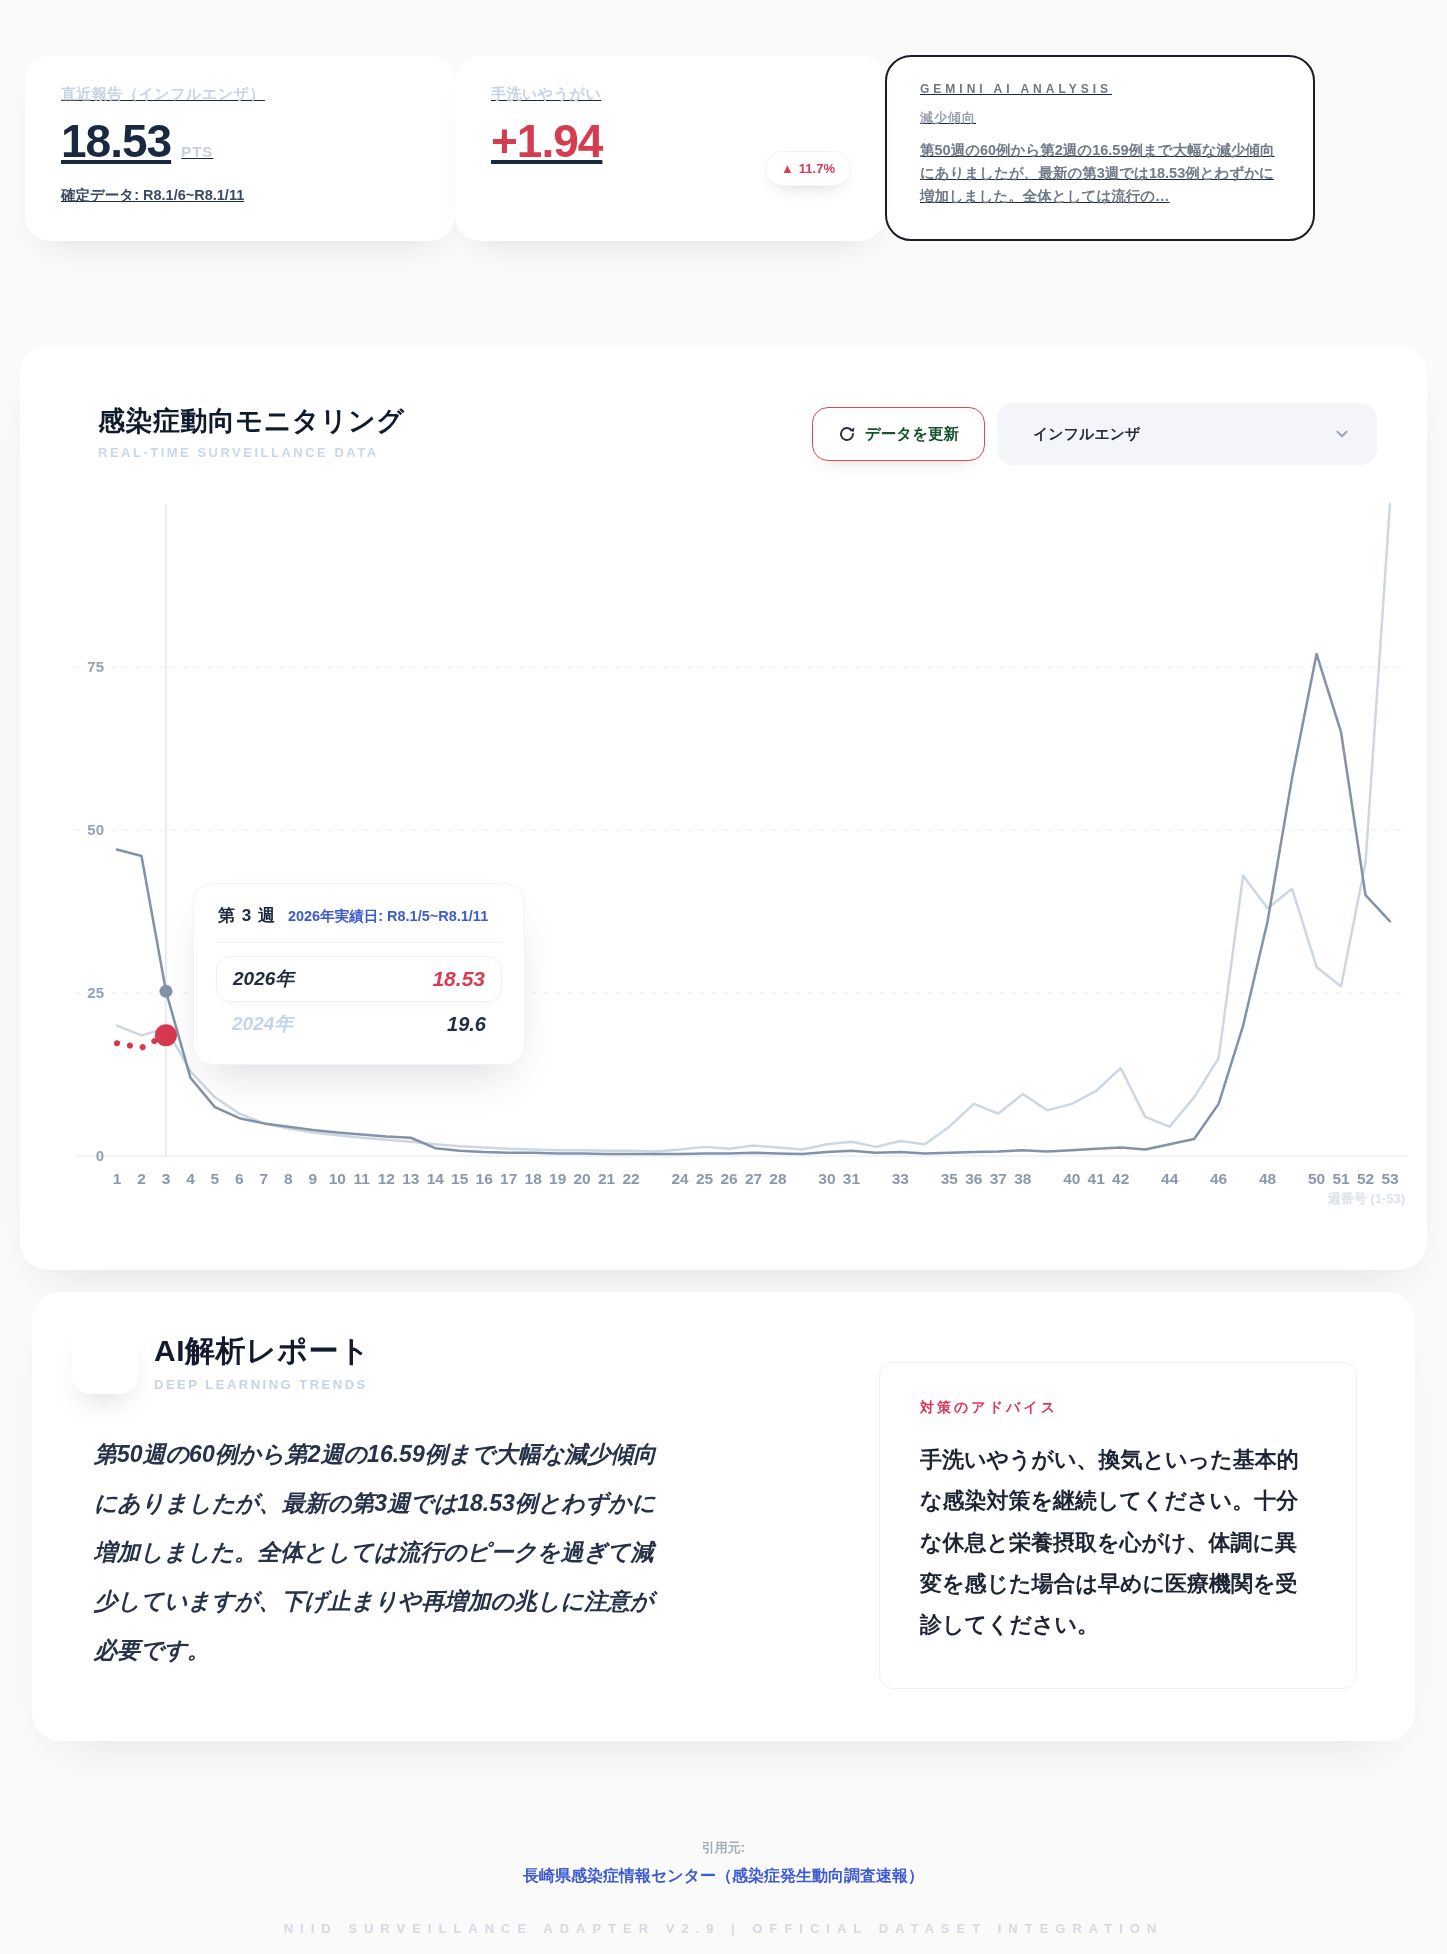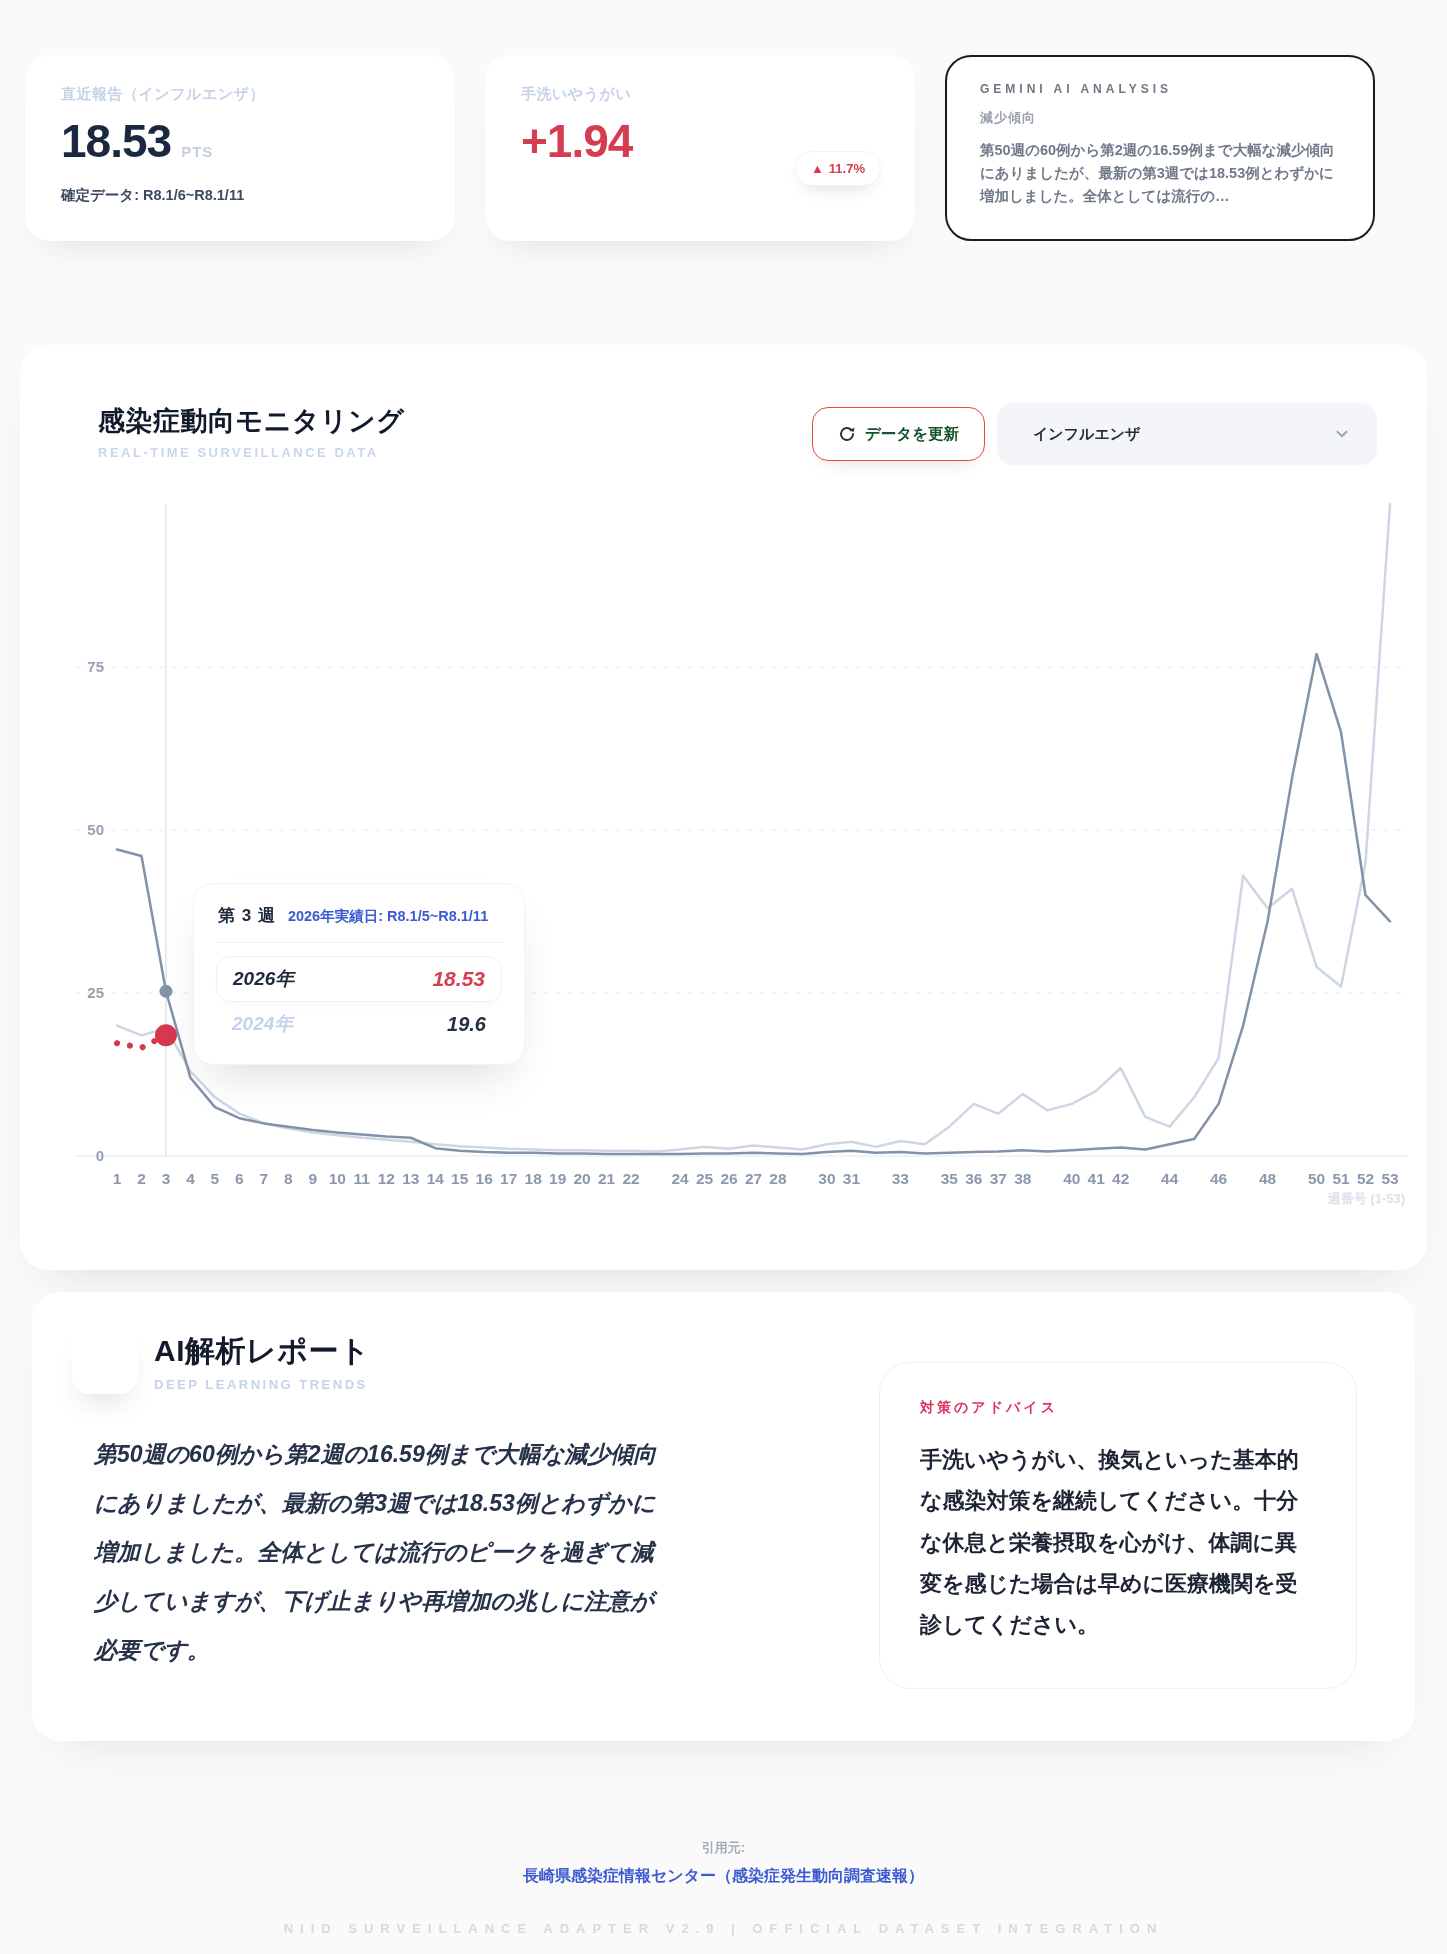--- a/index.html
+++ b/index.html
@@ -10,21 +10,21 @@
     font-family:"Liberation Sans", sans-serif;
     color:#1b2940;
     padding-top:55px;
   }
 
   
   .cards-row {
     margin:0 25px;
     display:grid;
     grid-template-columns:430px 430px 430px;
-    gap:30px;
+    text-decoration:underline;
   }
   .stat-card {
     background:#fff;
     border-radius:26px;
     height:186px;
     padding:30px 36px 26px;
     box-shadow:0 18px 35px -22px rgba(30,41,59,.18);
     position:relative;
   }
   .stat-label { font-size:15px; font-weight:800; color:#c6d2e6; letter-spacing:.5px; }
@@ -121,21 +121,21 @@
   .report-title { font-size:30px; font-weight:900; color:#121a2b; letter-spacing:.5px; }
   .report-subtitle { margin-top:5px; font-size:13px; font-weight:800; color:#c5d3ea; letter-spacing:2.5px; }
   .report-body {
     margin:36px 0 0 22px; width:565px;
     font-size:23px; font-weight:800; font-style:italic;
     color:#27324a; line-height:2.13;
   }
   .advice-card {
     margin-left:auto; margin-top:34px;
     width:478px; align-self:flex-start;
-    background:#fff; border:1px solid #eef0f4; border-radius:31px;
+    background:#fff; border:1px solid #eef0f4; border-radius:14px;
     padding:36px 40px 42px;
   }
   .advice-title { font-size:14px; font-weight:900; color:#d8365c; letter-spacing:3px; }
   .advice-body { margin-top:22px; font-size:22px; font-weight:900; color:#1d2433; line-height:1.88; }
 
   
   .page-footer { margin-top:98px; text-align:center; padding-bottom:30px; }
   .footer-source-label { font-size:13px; font-weight:700; color:#a2abba; }
   .footer-link { display:inline-block; margin-top:9px; font-size:16px; font-weight:900; color:#3d5bd0; text-decoration:none; cursor:pointer; }
   .footer-meta { margin-top:34px; font-size:13px; font-weight:800; color:#d4d9e2; letter-spacing:7px; }

